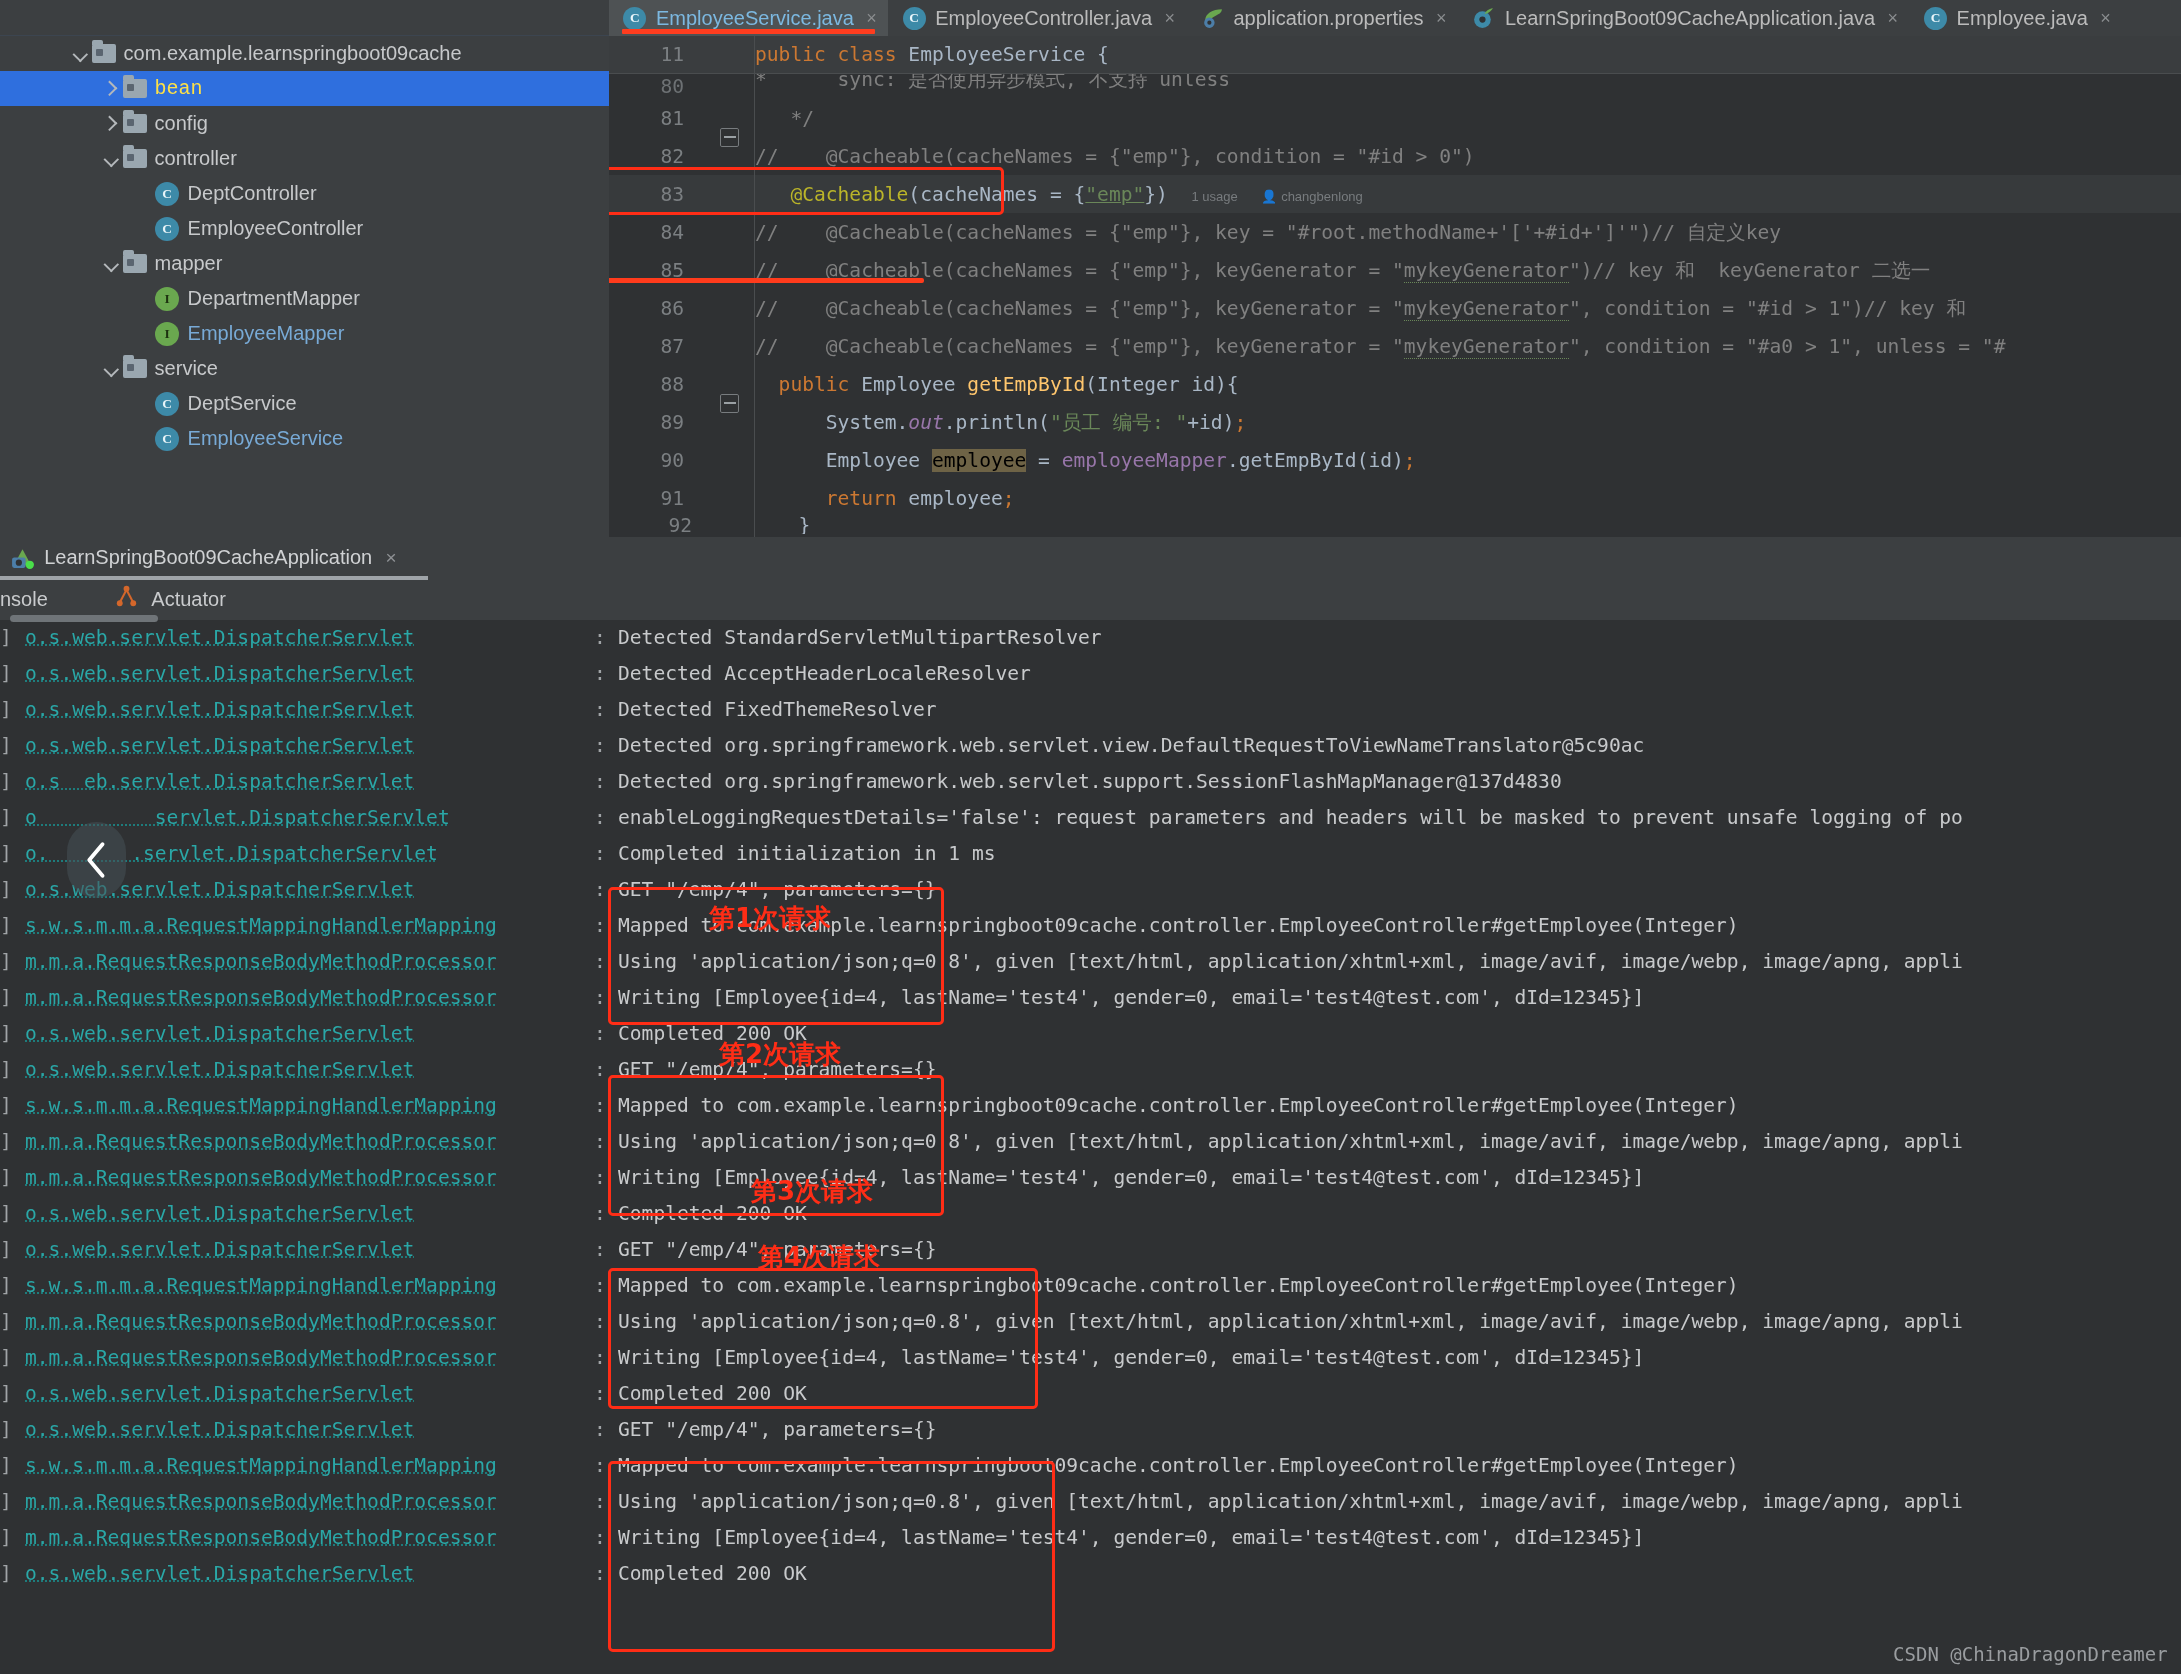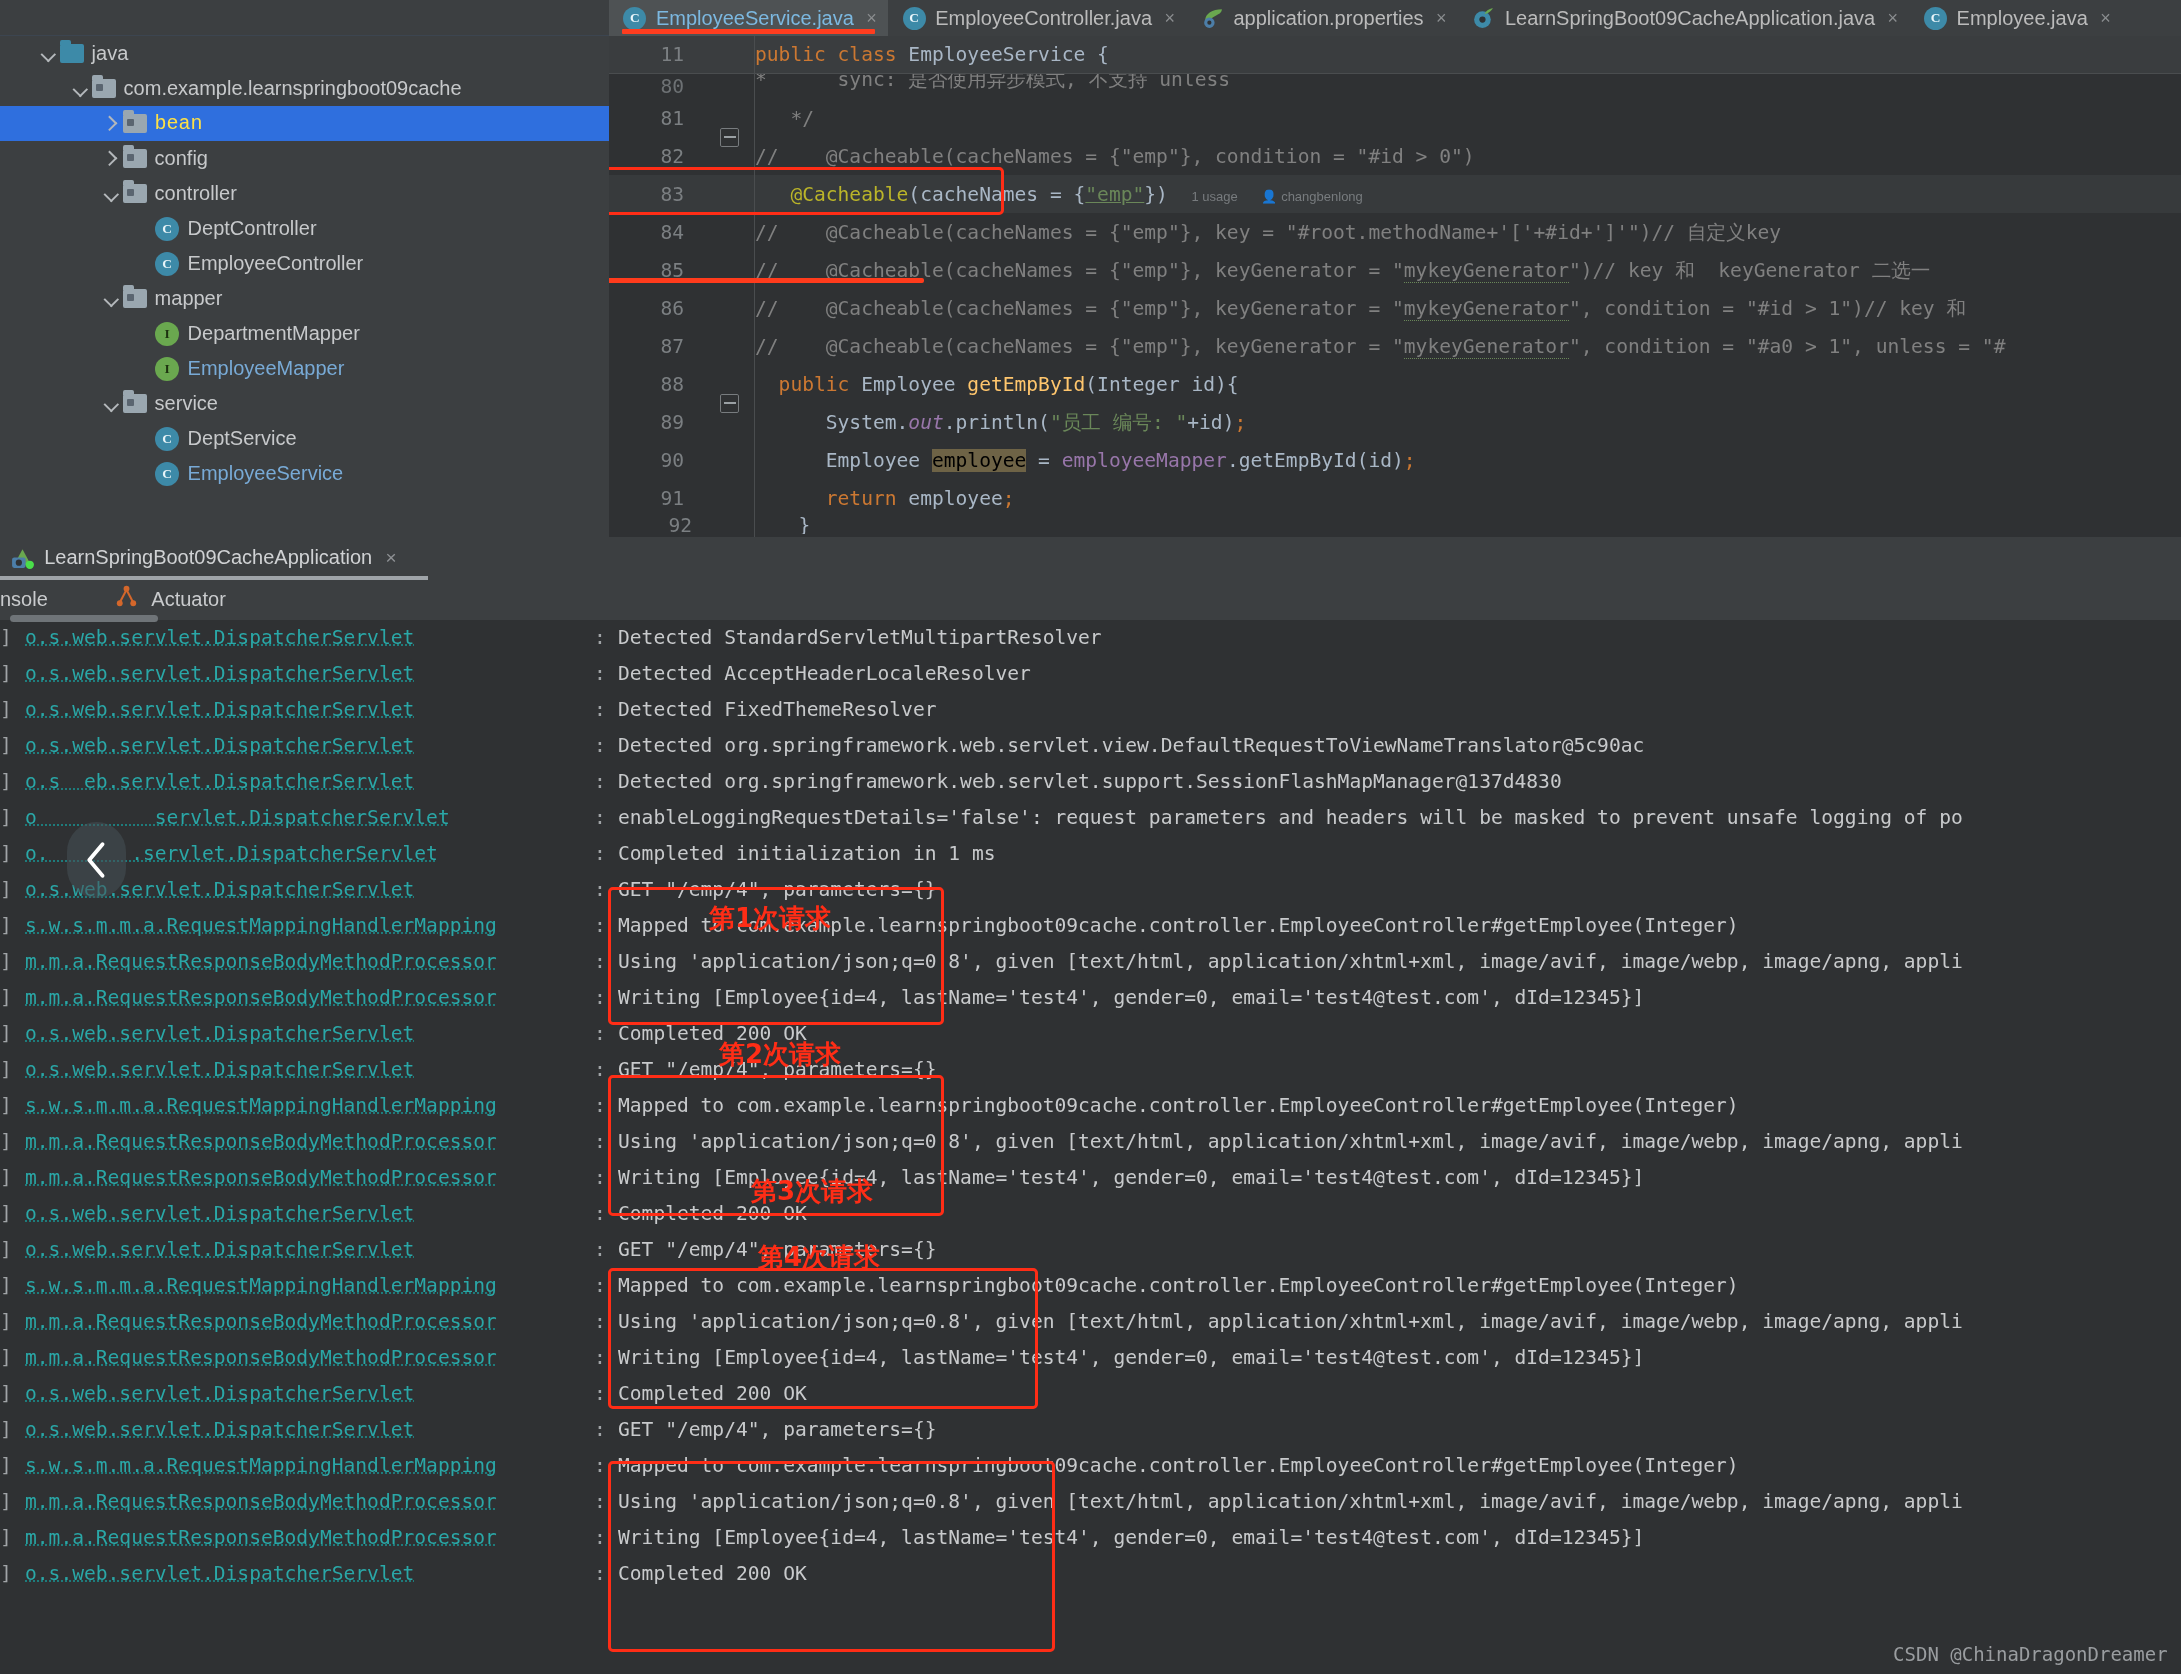--- a/index.html
+++ b/index.html
@@ -237,26 +237,20 @@
       <span>
         <svg class="ticon" viewBox="0 0 24 24" stroke="#b8bcc0" stroke-width="2">
           <line x1="4" y1="12" x2="20" y2="12"></line>
         </svg>
       </span>
     </div>
   </div>
 
   <div class="tree" id="tree">
       <div class="trow">
-        <span class="tspacer" style="width: 39px;"></span>
-        <span class="chev down"></span>
-        <span class="fold blue"></span>
-        <span class="tlabel">java</span>
-      </div>
-      <div class="trow">
         <span class="tspacer" style="width: 71px;"></span>
         <span class="chev down"></span>
         <span class="fold pkg"></span>
         <span class="tlabel">com.example.learnspringboot09cache</span>
       </div>
       <div class="trow sel">
         <span class="tspacer" style="width: 102px;"></span>
         <span class="chev right"></span>
         <span class="fold pkg"></span>
         <span class="tlabel">bean</span>

